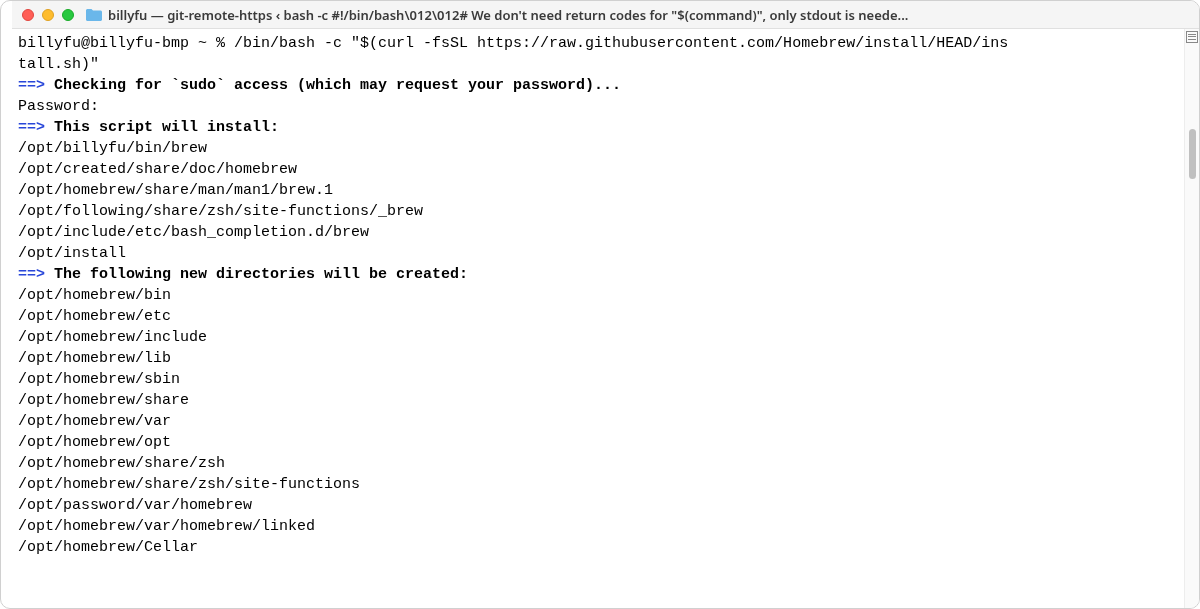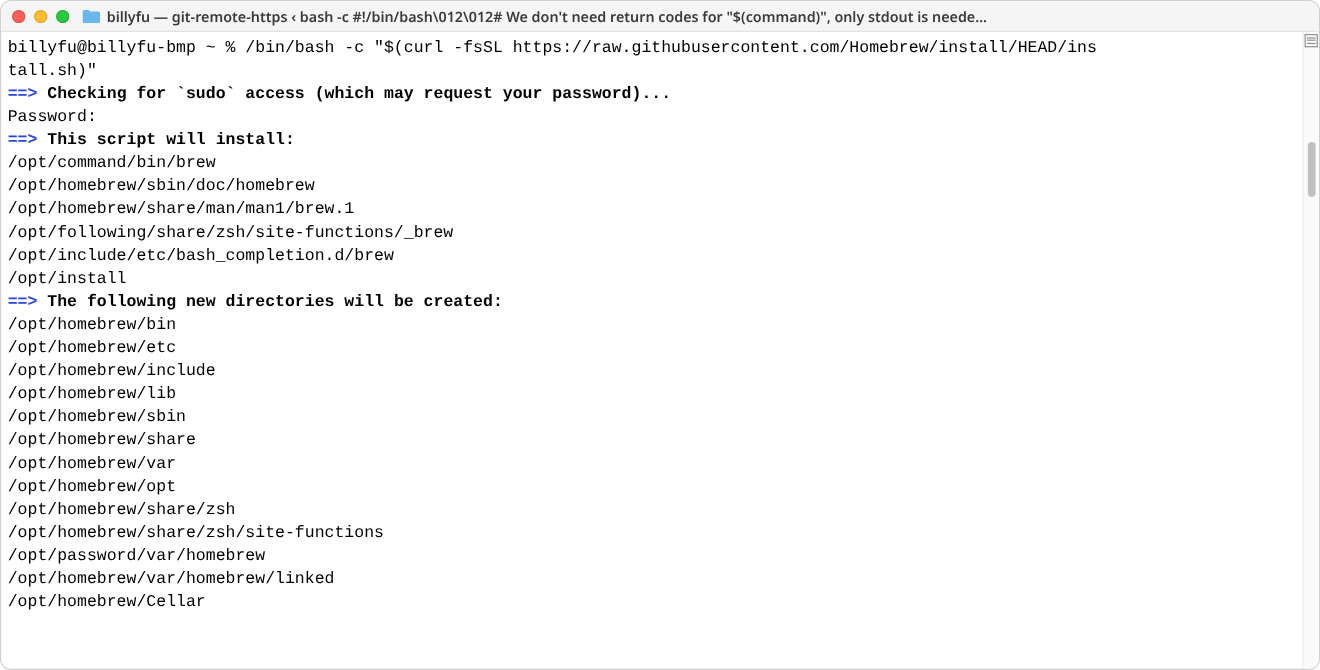--- a/index.html
+++ b/index.html
@@ -16,20 +16,21 @@
       overflow: hidden;
       position: relative;
     }
     .window {
       width: 100%;
       height: 100%;
       border-radius: 10px;
       overflow: hidden;
       background: #ffffff;
       border: 1px solid #d0d0d0;
+      padding-left: 11px;
     }
     .titlebar {
       height: 28px;
       background: #f5f5f5;
       display: flex;
       align-items: center;
       padding: 0 10px;
       border-bottom: 1px solid #e0e0e0;
       position: relative;
     }
@@ -134,22 +135,22 @@
       </svg>
     </span>
     <span class="title-text">billyfu — git-remote-https ‹ bash -c #!/bin/bash\012\012# We don't need return codes for "$(command)", only stdout is neede...</span>
   </div>
   <div class="content-wrapper">
     <div class="terminal-content"><span>billyfu@billyfu-bmp ~ % /bin/bash -c "$(curl -fsSL https://raw.githubusercontent.com/Homebrew/install/HEAD/ins</span>
 <span>tall.sh)"</span>
 <span class="blue">==&gt;</span><span class="bold"> Checking for `sudo` access (which may request your password)...</span>
 <span>Password:</span>
 <span class="blue">==&gt;</span><span class="bold"> This script will install:</span>
-<span>/opt/command/bin/brew</span>
-<span>/opt/homebrew/sbin/doc/homebrew</span>
+<span>/opt/billyfu/bin/brew</span>
+<span>/opt/created/share/doc/homebrew</span>
 <span>/opt/homebrew/share/man/man1/brew.1</span>
 <span>/opt/following/share/zsh/site-functions/_brew</span>
 <span>/opt/include/etc/bash_completion.d/brew</span>
 <span>/opt/install</span>
 <span class="blue">==&gt;</span><span class="bold"> The following new directories will be created:</span>
 <span>/opt/homebrew/bin</span>
 <span>/opt/homebrew/etc</span>
 <span>/opt/homebrew/include</span>
 <span>/opt/homebrew/lib</span>
 <span>/opt/homebrew/sbin</span>

